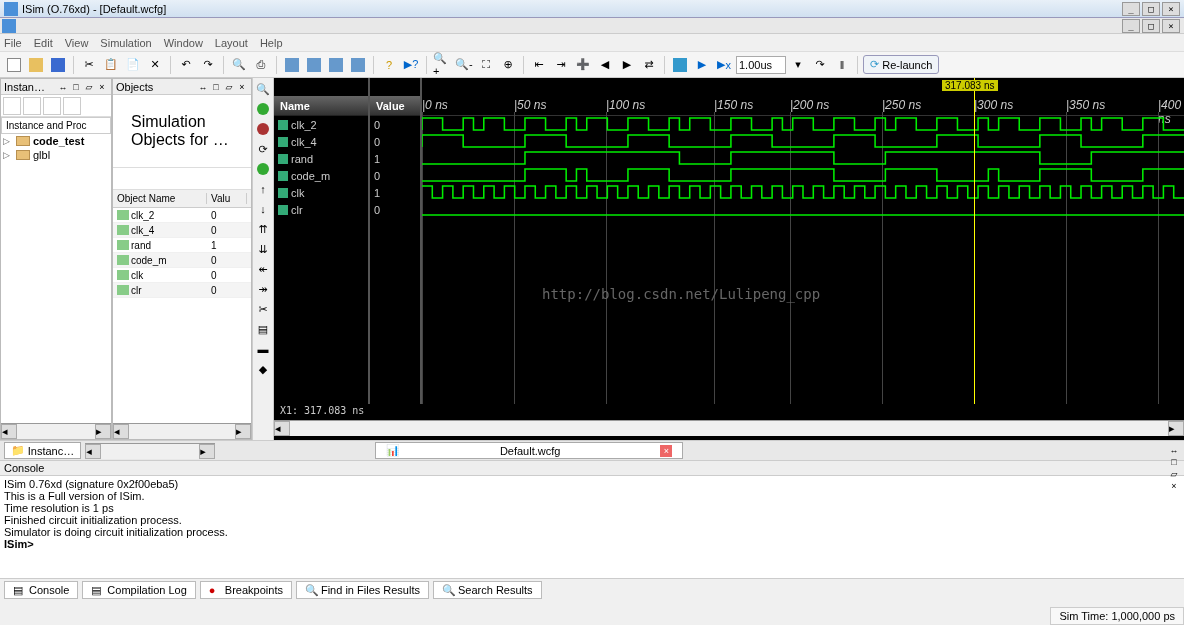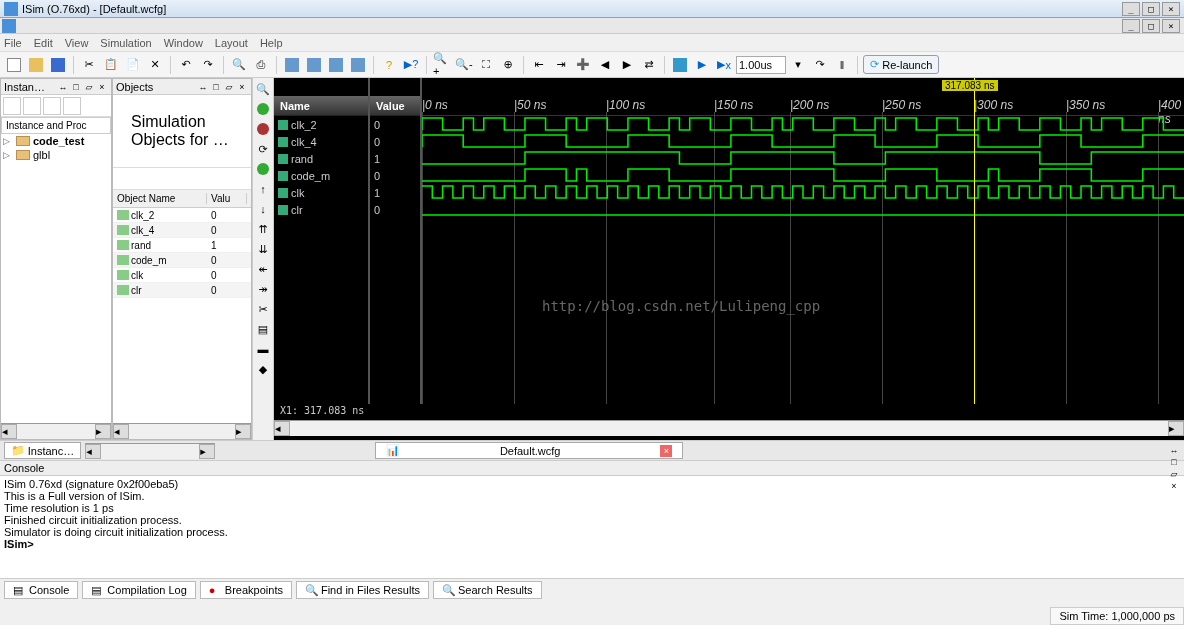--- a/index.html
+++ b/index.html
@@ -62,21 +62,21 @@
 .wrow { height: 17px; color: #ccc; display: flex; align-items: center; padding: 0 4px; gap: 3px; }
 .wrow .wicon { width: 10px; height: 10px; }
 .wavecanvas { flex: 1; position: relative; background: #000; overflow: hidden; }
 .ruler { height: 38px; background: #000; position: relative; border-bottom: 1px solid #333; }
 .tick { position: absolute; color: #ccc; font-size: 12px; top: 20px; font-style: italic; }
 .tick::before { content: ''; position: absolute; left: 0; top: 14px; width: 1px; height: 320px; background: #444; }
 .marker { position: absolute; left: 552px; top: 0; width: 1px; height: 100%; background: #ff0; z-index: 5; }
 .markerlabel { position: absolute; left: 520px; top: 2px; background: #cc0; color: #000; padding: 0 3px; font-size: 10px; z-index: 6; }
 .waveform { height: 17px; position: relative; }
 .waveform svg { width: 100%; height: 100%; }
-.watermark { position: absolute; top: 220px; left: 120px; color: #666; font-size: 14px; font-family: monospace; }
+.watermark { position: absolute; top: 208px; left: 120px; color: #666; font-size: 14px; font-family: monospace; }
 .wavestatus { height: 16px; background: #000; color: #ccc; font-family: monospace; font-size: 10px; padding: 1px 6px; }
 .wavescroll { height: 16px; background: #eee; border-top: 1px solid #999; display: flex; }
 .scrollbtn { width: 16px; background: #ddd; border: 1px solid #aaa; cursor: pointer; }
 .scrolltrack { flex: 1; background: #f0f0f0; }
 
 .tabrow { height: 20px; background: #e8e8e8; border-top: 1px solid #ccc; display: flex; align-items: center; padding: 0 4px; }
 .insttab { display: flex; align-items: center; gap: 3px; padding: 1px 6px; border: 1px solid #aaa; background: #fff; font-size: 10px; }
 .doctab { margin-left: 160px; display: flex; align-items: center; gap: 100px; border: 1px solid #aaa; background: #fff; padding: 1px 10px; font-size: 10px; }
 .closetab { width: 12px; height: 12px; background: #e66; color: #fff; font-size: 9px; display: flex; align-items: center; justify-content: center; cursor: pointer; }
 

